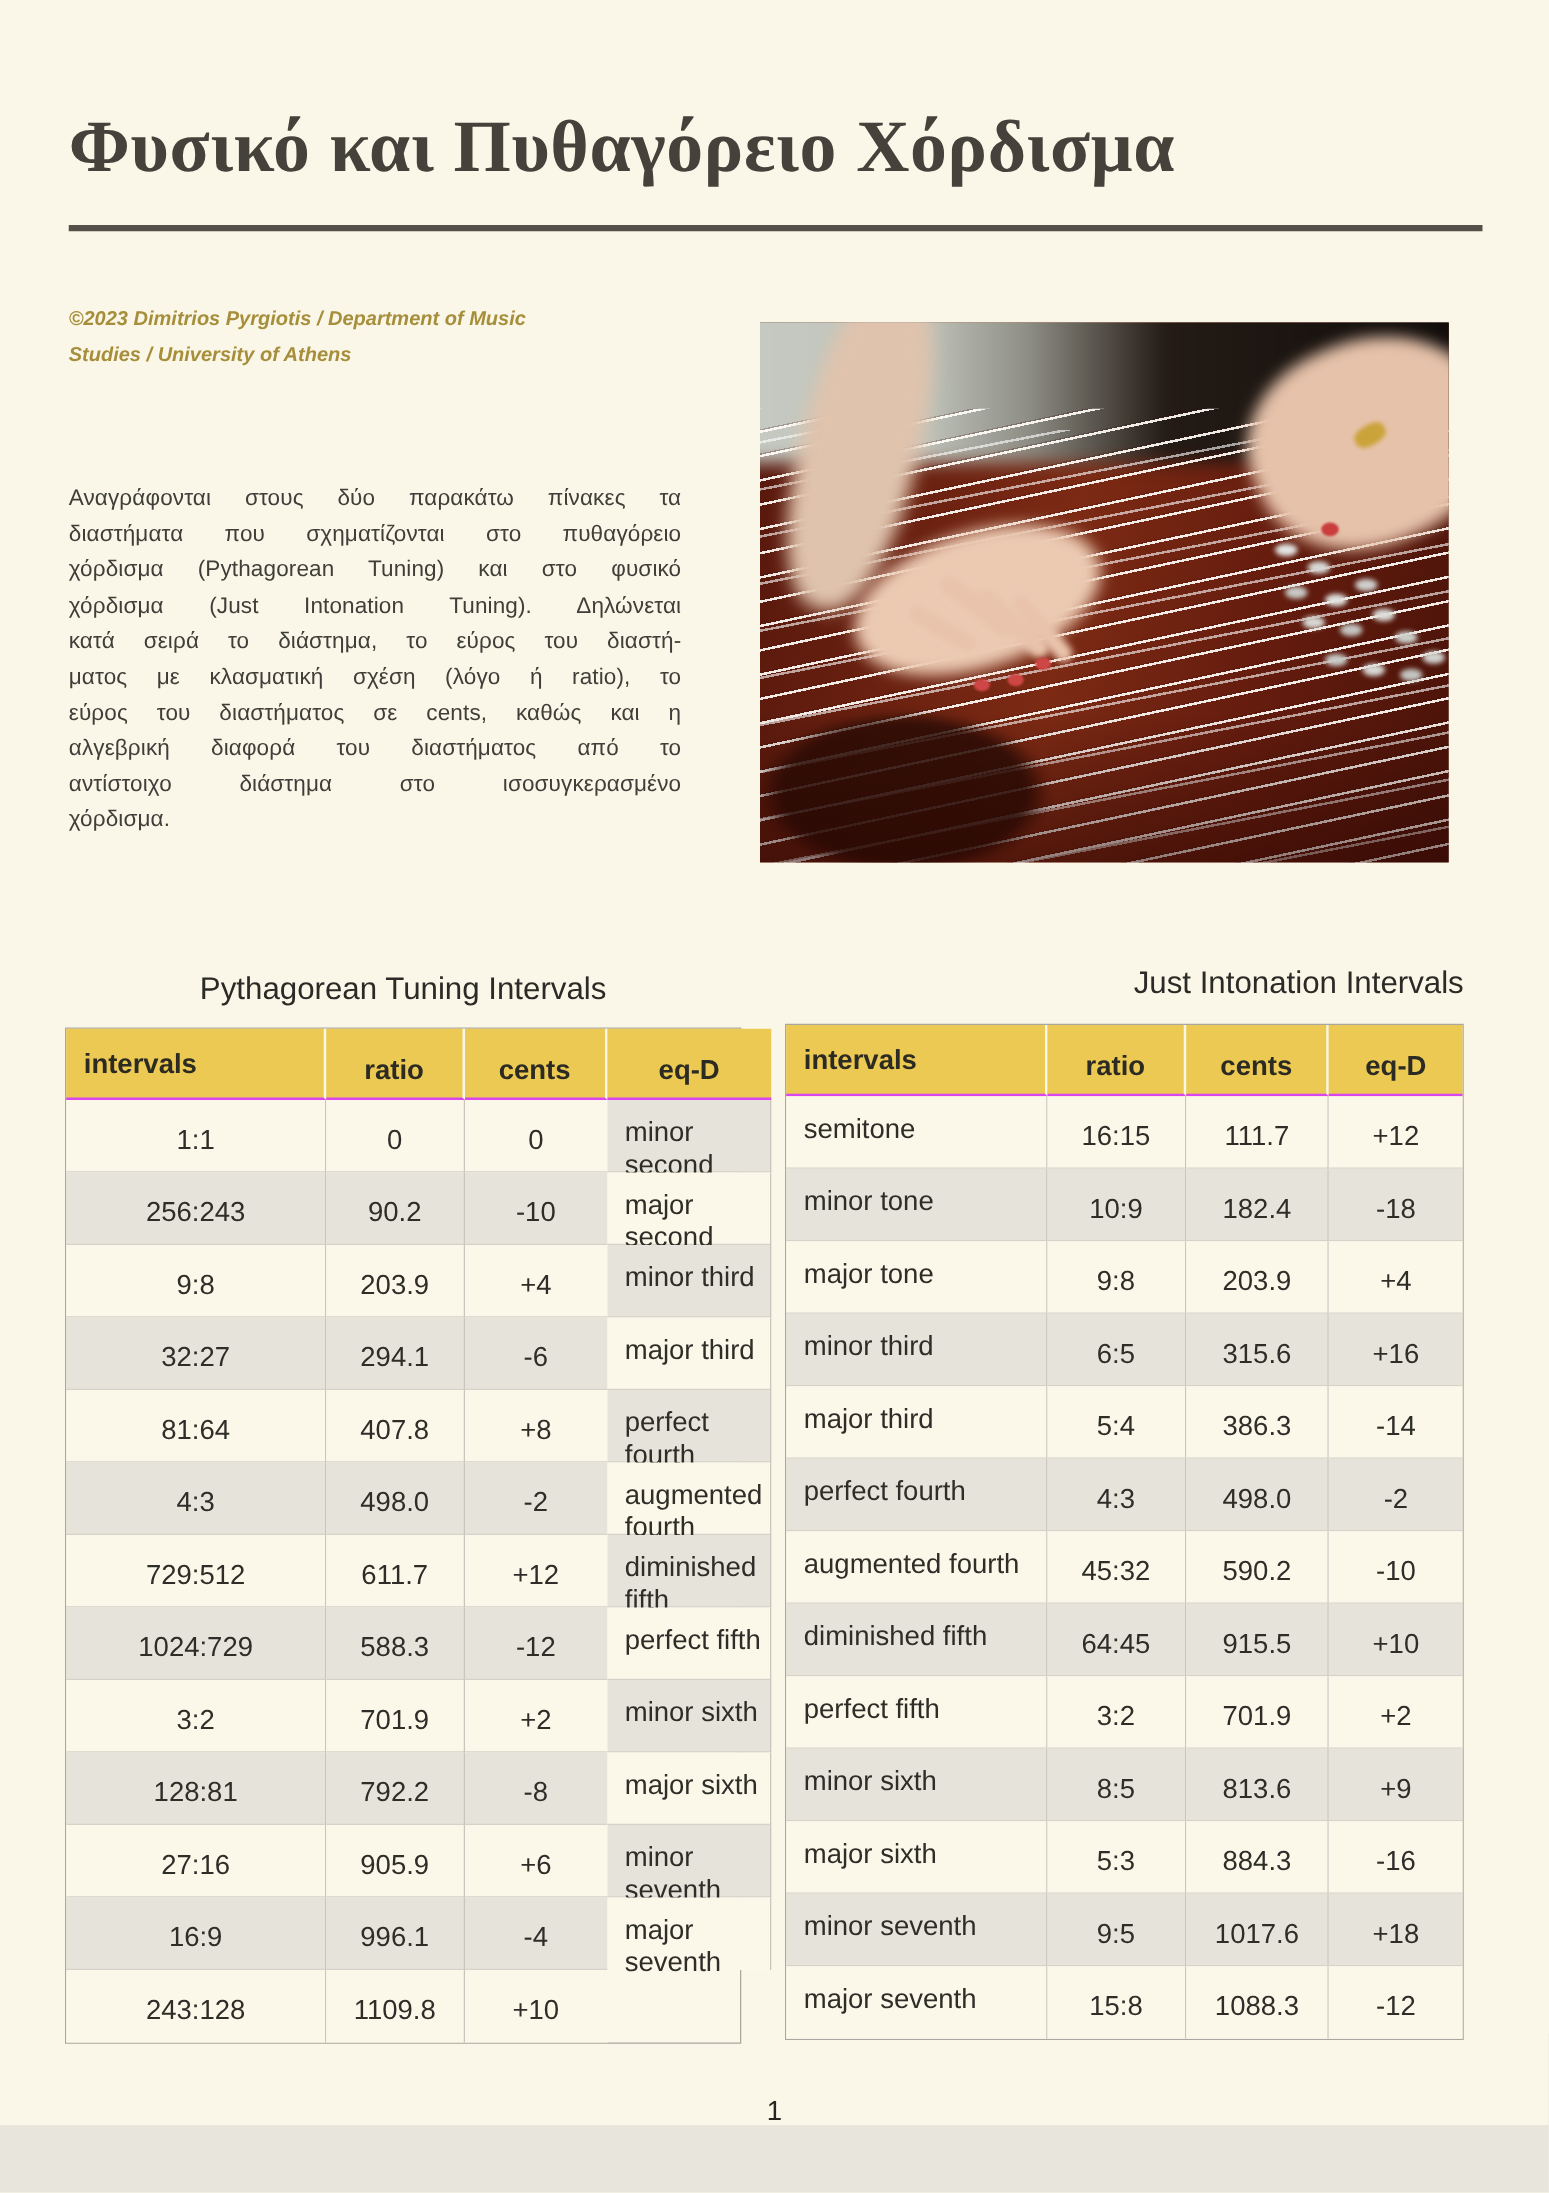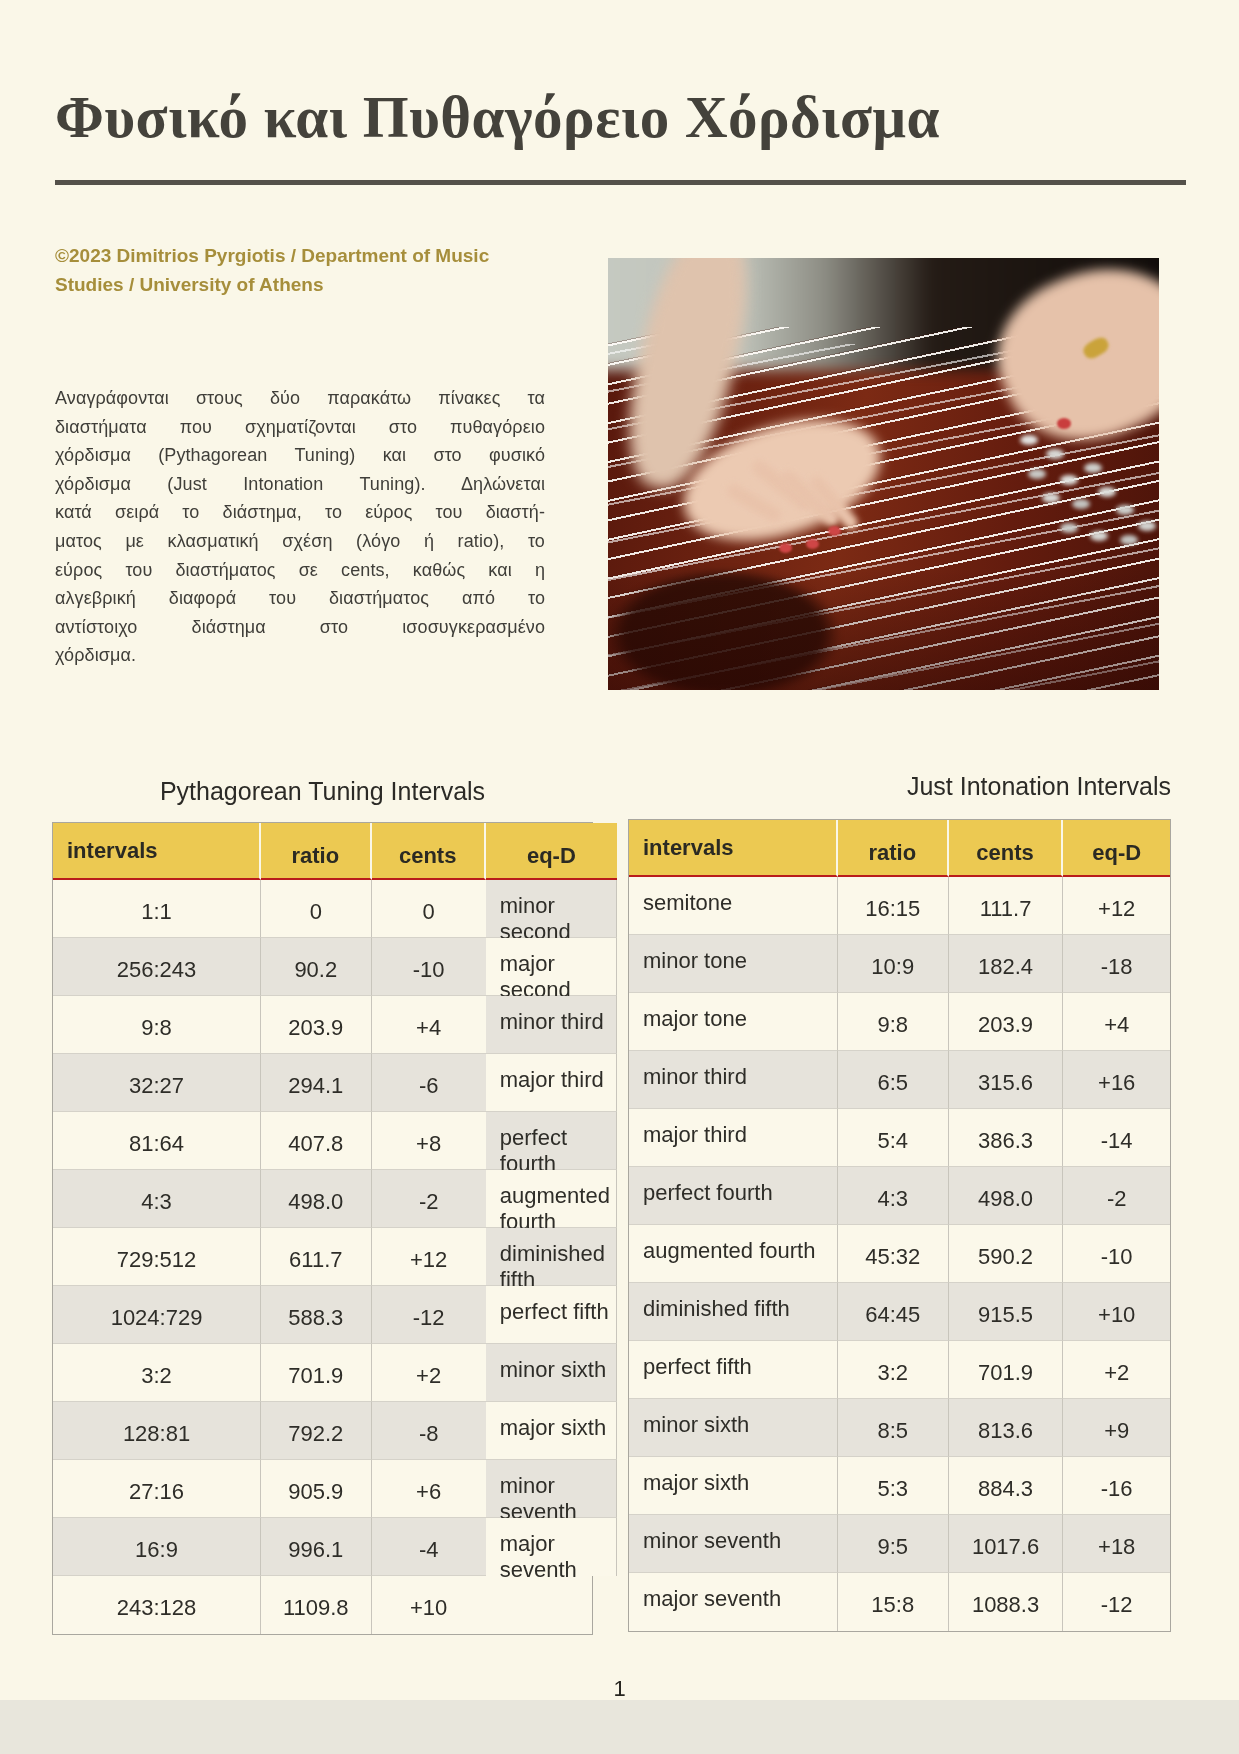--- a/index.html
+++ b/index.html
@@ -15,22 +15,23 @@
   .title{
     position:absolute;left:55px;top:88px;margin:0;
     font-family:"Liberation Serif","DejaVu Serif",serif;
     font-weight:700;font-size:59px;line-height:1;
     color:var(--title-text,#44423B);
     letter-spacing:0.5px;white-space:nowrap;
   }
   .rule{position:absolute;left:55px;top:180px;width:1131px;height:5px;background:var(--rule,#54514A);}
   .copyright{
     position:absolute;left:55px;top:241px;width:500px;
-    font-size:19px;font-weight:700;line-height:29px;
+    font-size:16px;font-weight:700;line-height:29px;
     color:var(--gold-text,#A68E3B);
+    font-style:italic;
   }
   .intro{position:absolute;left:55px;top:384px;width:490px;color:var(--body-text,#3F3E39);font-size:18px;}
   .intro-line{height:28.6px;line-height:28.6px;white-space:nowrap;text-align:justify;text-align-last:justify;letter-spacing:0.1px;}
   .intro-line-last{text-align-last:left;}
 
   
   .photo{position:absolute;left:608px;top:258px;width:551px;height:432px;overflow:hidden;
     background:linear-gradient(100deg,#56170c 0%,#7c2a14 45%,#641c0e 72%,#4a1309 100%);}
   .photo > div{position:absolute;}
   .ph-top{left:-5%;top:-4%;width:110%;height:30%;
@@ -77,21 +78,21 @@
   .table-right{left:628px;top:819px;width:543px;}
   .cell{box-sizing:border-box;height:58px;display:flex;align-items:center;
     font-size:22px;color:var(--table-text,#2E2D28);
     background:var(--row-cream,#FBF8EA);
     border-right:1px solid #c8c5bc;border-bottom:1px solid #d5d2c9;}
   .cell.even{background:var(--row-gray,#E6E3DB);}
   .cell.c0{justify-content:flex-start;align-items:flex-start;padding:13px 6px 0 14px;}
   .cell.c1,.cell.c2,.cell.c3{justify-content:center;padding-top:6px;}
   .cell.c3{border-right:none;}
   .cell.head{height:57px;background:var(--accent-yellow,#ECC952);font-weight:700;color:#2B2A23;
-    border-right:2px solid var(--page-bg,#FAF7E8);border-bottom:2px solid #b91c1c;}
+    border-right:2px solid var(--page-bg,#FAF7E8);border-bottom:2px solid #d946ef;}
   .cell.head.c0{padding-top:15px;}
   .cell.head.c1,.cell.head.c2,.cell.head.c3{padding-top:10px;}
   .cell.head.c3{border-right:none;}
   .cell.rlast{border-bottom:none;}
 
   .page-number{position:absolute;left:0;top:1676px;width:1239px;text-align:center;
     font-size:22px;color:#26251F;}
 </style>
 </head>
 <body>

